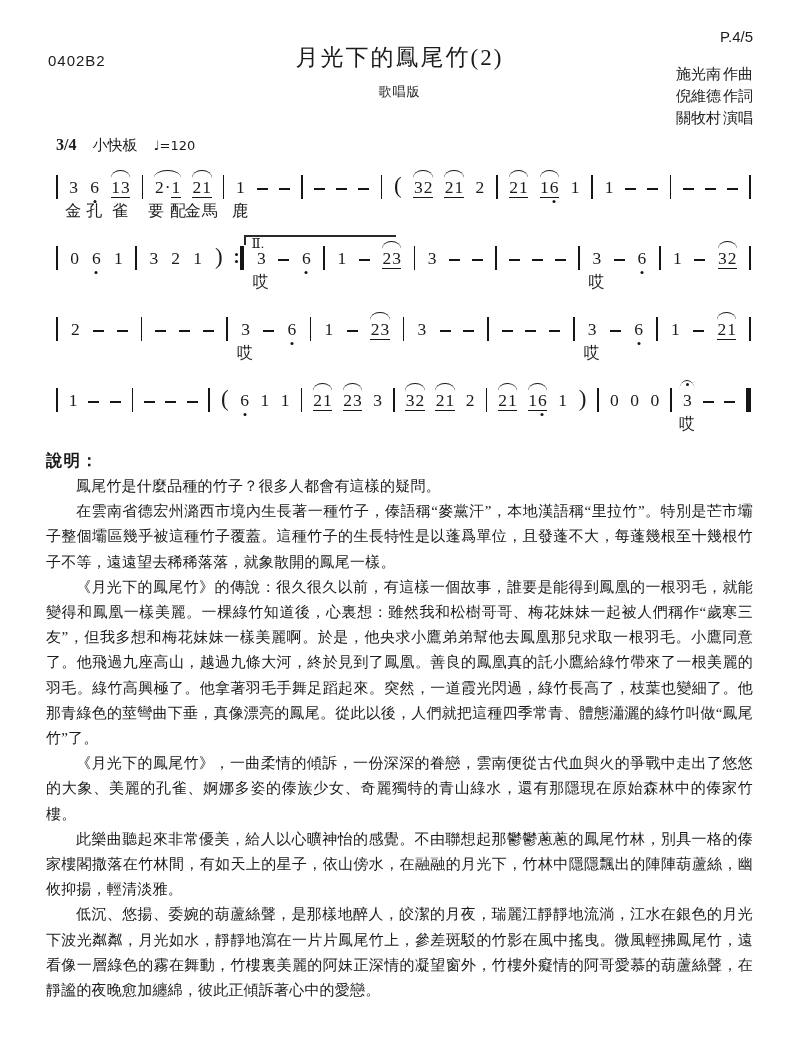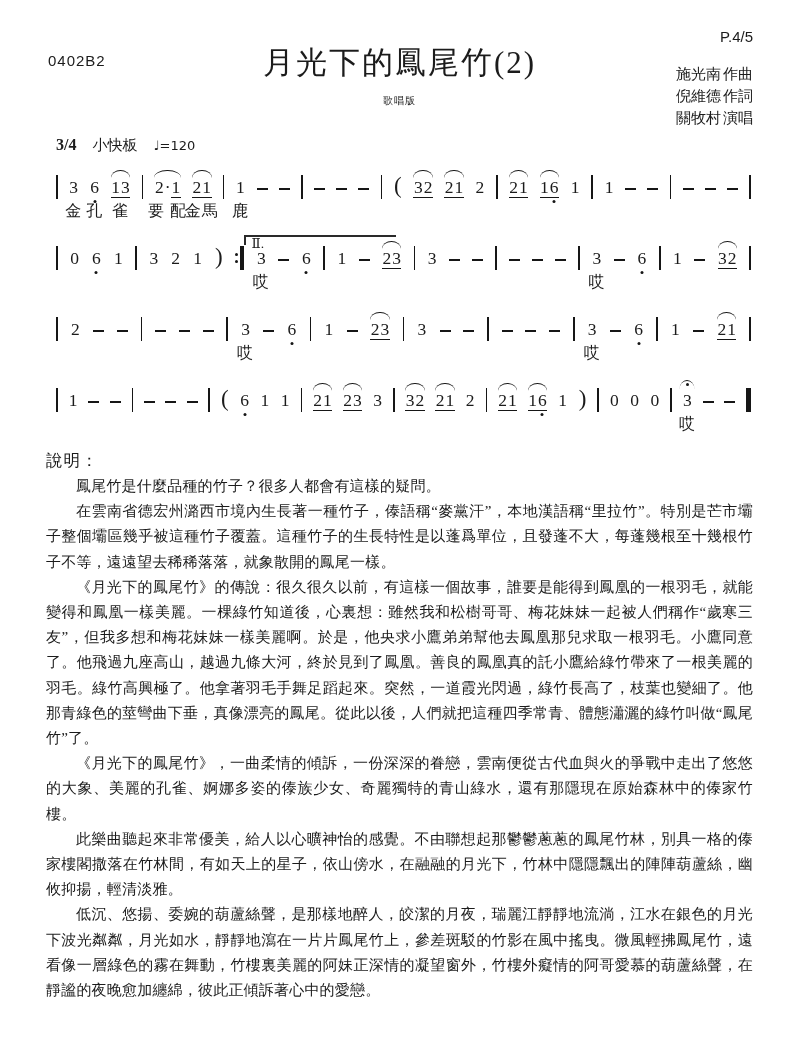--- a/index.html
+++ b/index.html
@@ -6,22 +6,22 @@
   .page{
     position:relative;width:797px;height:1054px;margin:0 auto;background:#ffffff;
     box-sizing:border-box;padding:28px 44px 8px 46px;color:#1b1b1b;
     font-family:"Liberation Serif","DejaVu Serif",serif;overflow:hidden;
   }
   
   .hdr{position:relative;height:104px;}
   .doc-code{position:absolute;left:2px;top:24px;font-size:15px;letter-spacing:1px;
     font-family:"Liberation Sans","DejaVu Sans",sans-serif;}
   .title-wrap{position:absolute;left:0;right:0;top:14px;text-align:center;}
-  .main-title{font-size:31px;letter-spacing:2px;font-weight:500;}
-  .sub-title{margin-top:10px;font-size:10px;letter-spacing:1px;}
+  .main-title{font-size:23px;letter-spacing:2px;font-weight:500;}
+  .sub-title{margin-top:10px;font-size:13px;letter-spacing:1px;}
   .right-block{position:absolute;right:0;top:-2px;text-align:right;font-size:15px;line-height:22px;}
   .page-num{margin-bottom:15px;font-family:"Liberation Sans","DejaVu Sans",sans-serif;}
   .credit span{display:inline-block;}
   .credit .cname{margin-right:2px;}
   
   .score{margin:2px 2px 0 10px;}
   .tempo-row{display:flex;align-items:center;gap:16px;font-size:15px;height:22px;margin-bottom:0;}
   .time-sig{font-size:16px;font-weight:bold;font-family:"Liberation Serif",serif;}
   .metronome{font-family:"DejaVu Sans",sans-serif;font-size:13px;}
   .system{position:relative;height:71px;}
@@ -46,21 +46,21 @@
     width:15px;height:8px;border-top:1.7px solid #161616;border-radius:50% 50% 0 0 / 100% 100% 0 0;}
   .fermata::after{content:"";position:absolute;left:50%;top:2px;transform:translateX(-50%);
     width:3px;height:3px;border-radius:50%;background:#161616;}
   .lyric{position:absolute;top:24px;left:50%;transform:translateX(-50%);
     font-size:16px;white-space:nowrap;letter-spacing:1px;}
   .volta{position:absolute;bottom:calc(100% + 3px);left:-12px;width:152px;height:10px;
     border-left:2px solid #2a2a2a;border-top:2px solid #2a2a2a;box-sizing:border-box;}
   .volta b{position:absolute;left:5px;top:-3px;font-weight:normal;font-style:normal;font-size:13.5px;}
   
   .notes-sec{margin:10px 0 0 0;}
-  .notes-heading{margin:8px 0 2px 0;font-size:16.5px;font-weight:normal;letter-spacing:1px;}
+  .notes-heading{margin:8px 0 2px 0;font-size:16.5px;font-weight:bold;letter-spacing:1px;}
   .notes-sec p{margin:0;font-size:15px;line-height:25.2px;text-align:justify;text-indent:2em;
     letter-spacing:0.2px;}
 </style>
 </head>
 <body>
 
 <div class="page">
 
   <div class="hdr">
     <div class="doc-code">0402B2</div>

